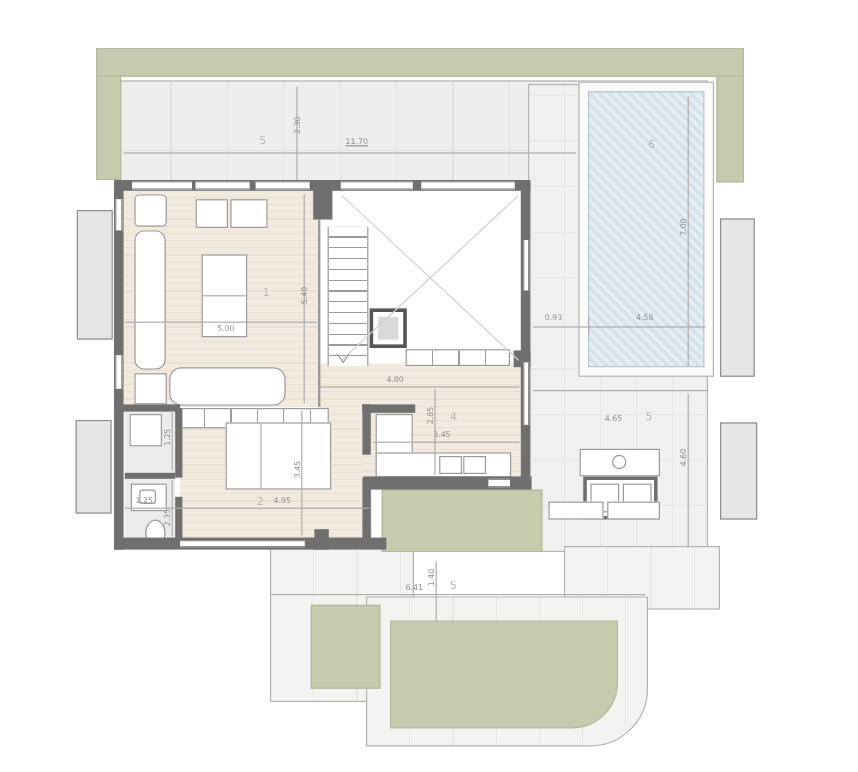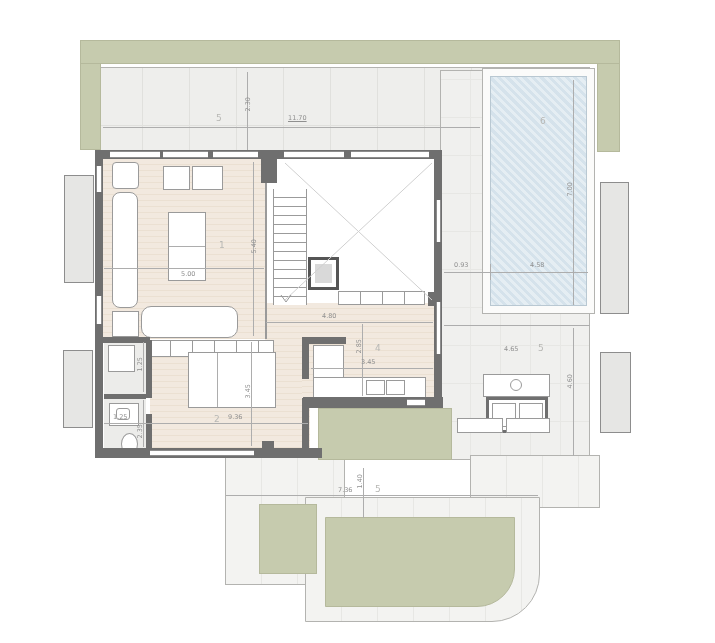--- a/index.html
+++ b/index.html
@@ -165,21 +165,21 @@
   <span class="lbl" style="left:181px;top:259px;margin-top:12px;">5.00</span>
   <span class="lbl v" style="left:244px;top:243px;">5.40</span>
   <span class="lbl" style="left:322px;top:313px;">4.80</span>
   <span class="lbl v" style="left:349px;top:343px;">2.85</span>
   <span class="lbl" style="left:361px;top:359px;">3.45</span>
   <span class="lbl" style="left:454px;top:262px;">0.93</span>
   <span class="lbl" style="left:530px;top:262px;">4.58</span>
   <span class="lbl v" style="left:560px;top:186px;">7.00</span>
   <span class="lbl" style="left:504px;top:315px;margin-top:31px;">4.65</span>
   <span class="lbl v" style="left:560px;top:378px;">4.60</span>
-  <span class="lbl" style="left:228px;top:414px;">9.36</span>
+  <span class="lbl" style="left:228px;top:414px;">4.95</span>
   <span class="lbl" style="left:113px;top:414px;">1.25</span>
   <span class="lbl v" style="left:130px;top:428px;">2.35</span>
   <span class="lbl v" style="left:238px;top:388px;">3.45</span>
   <span class="lbl v" style="left:130px;top:361px;">1.25</span>
-  <span class="lbl" style="left:338px;top:487px;">7.36</span>
+  <span class="lbl" style="left:338px;top:487px;">6.41</span>
   <span class="lbl v" style="left:350px;top:478px;">1.40</span>
 
 </div>
 
 </body></html>

